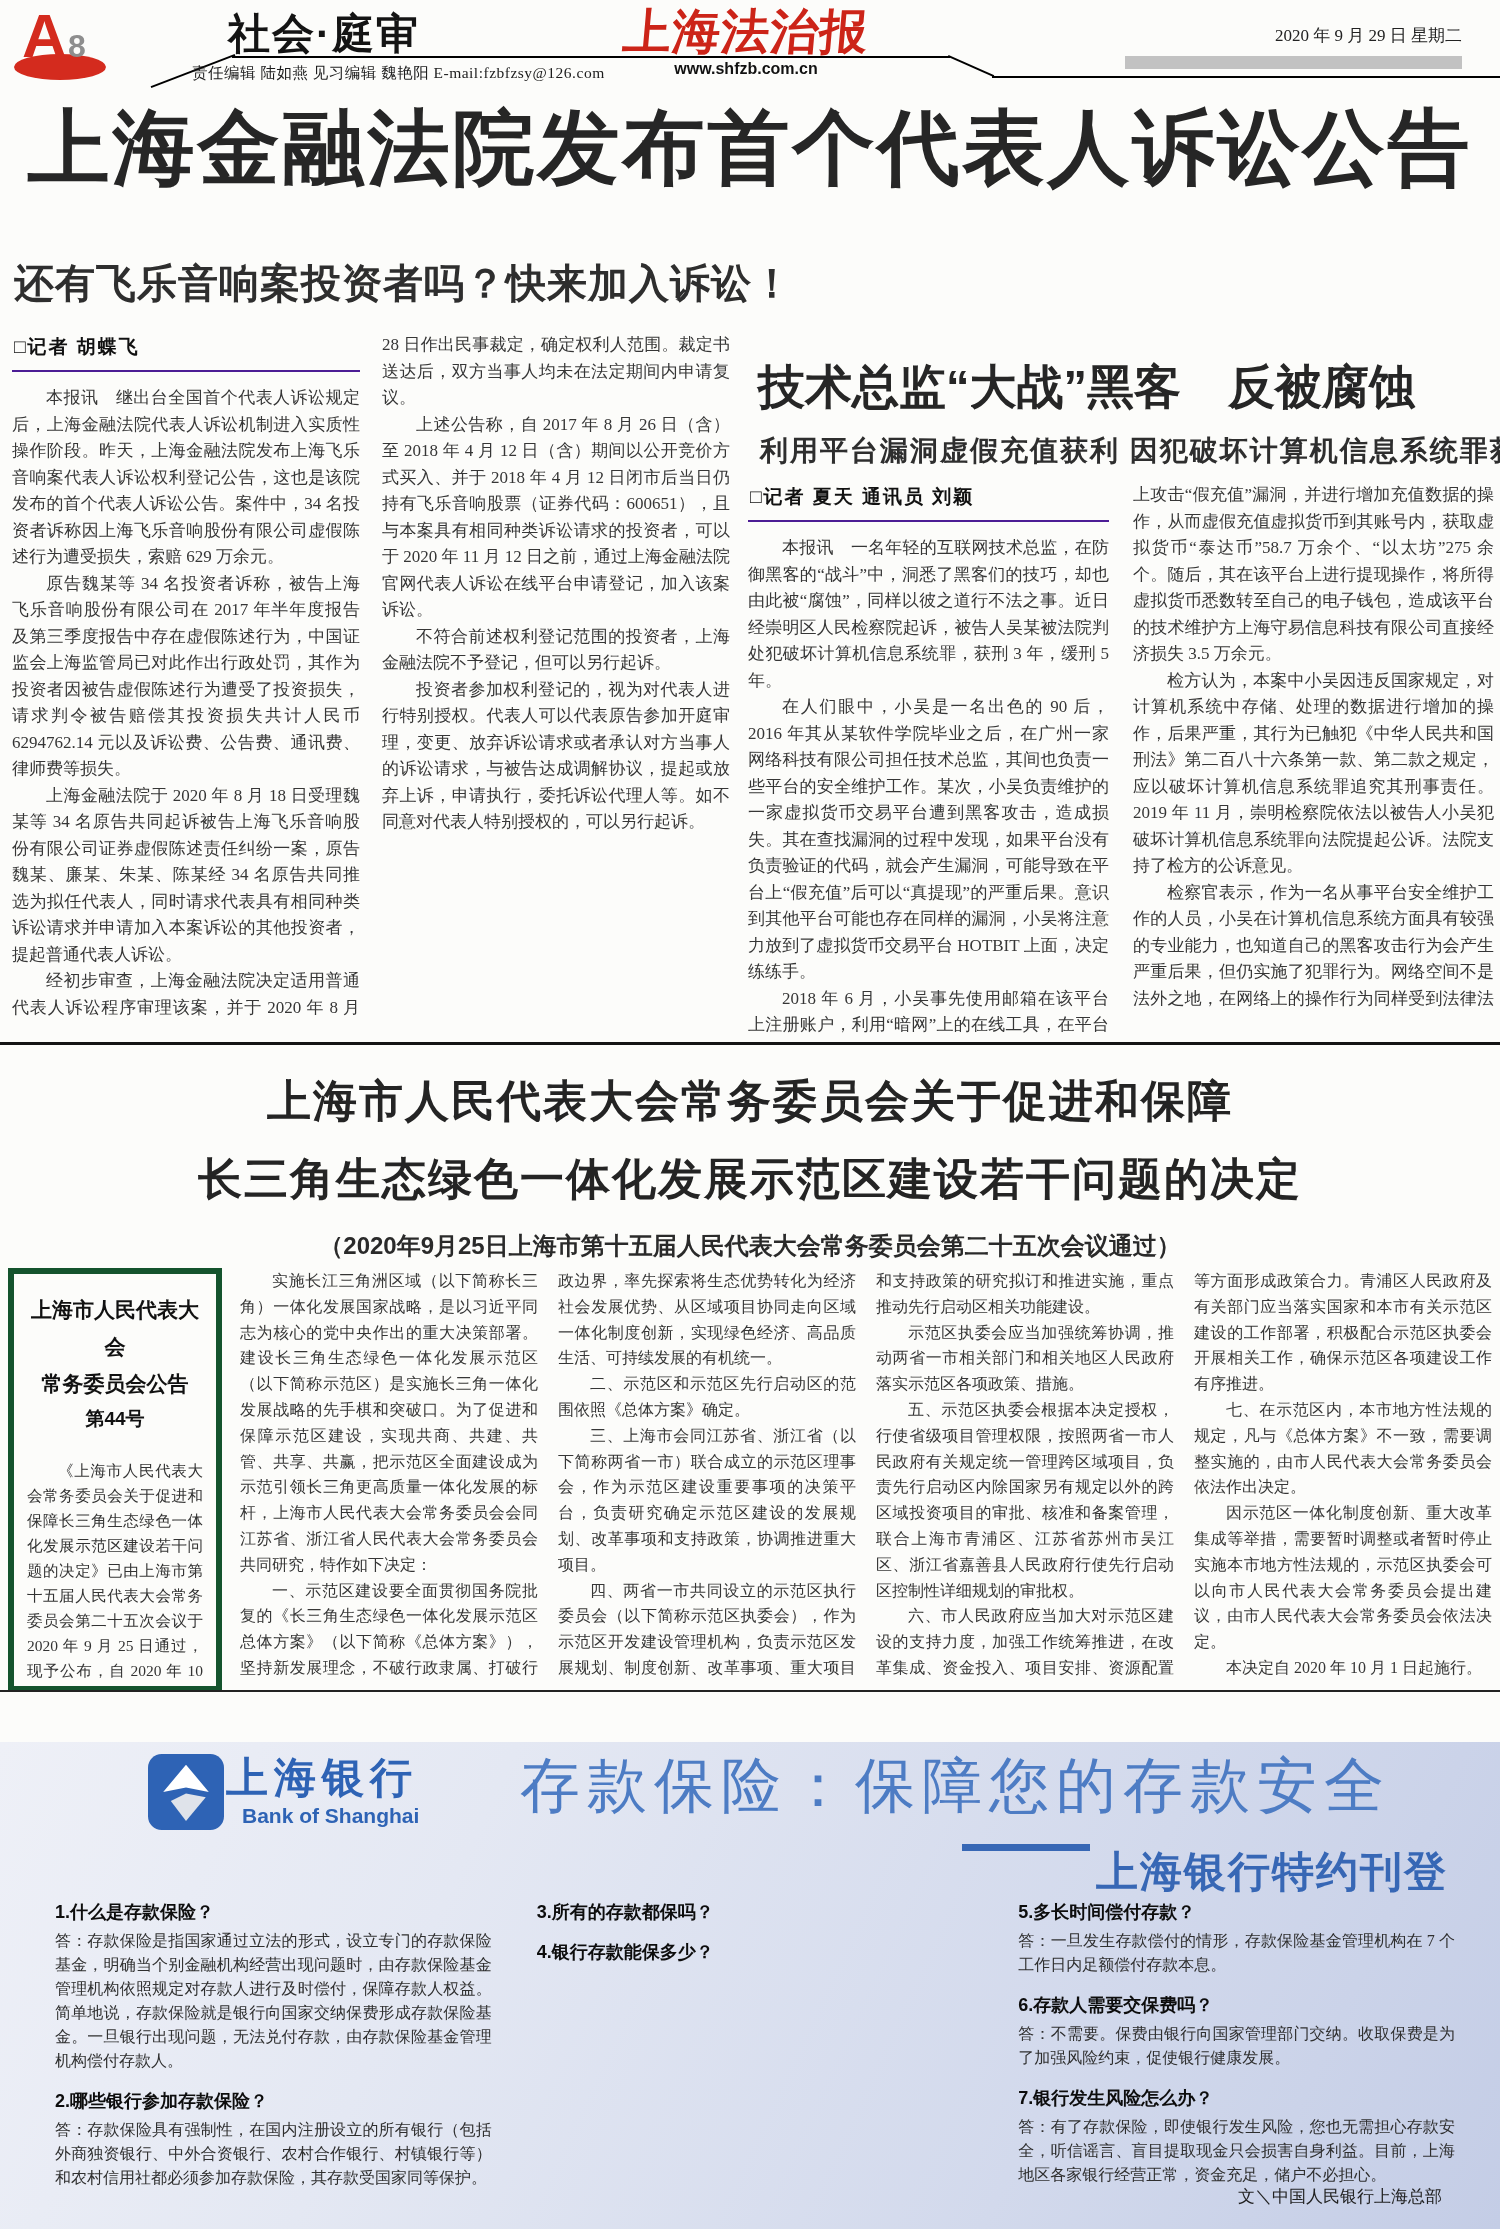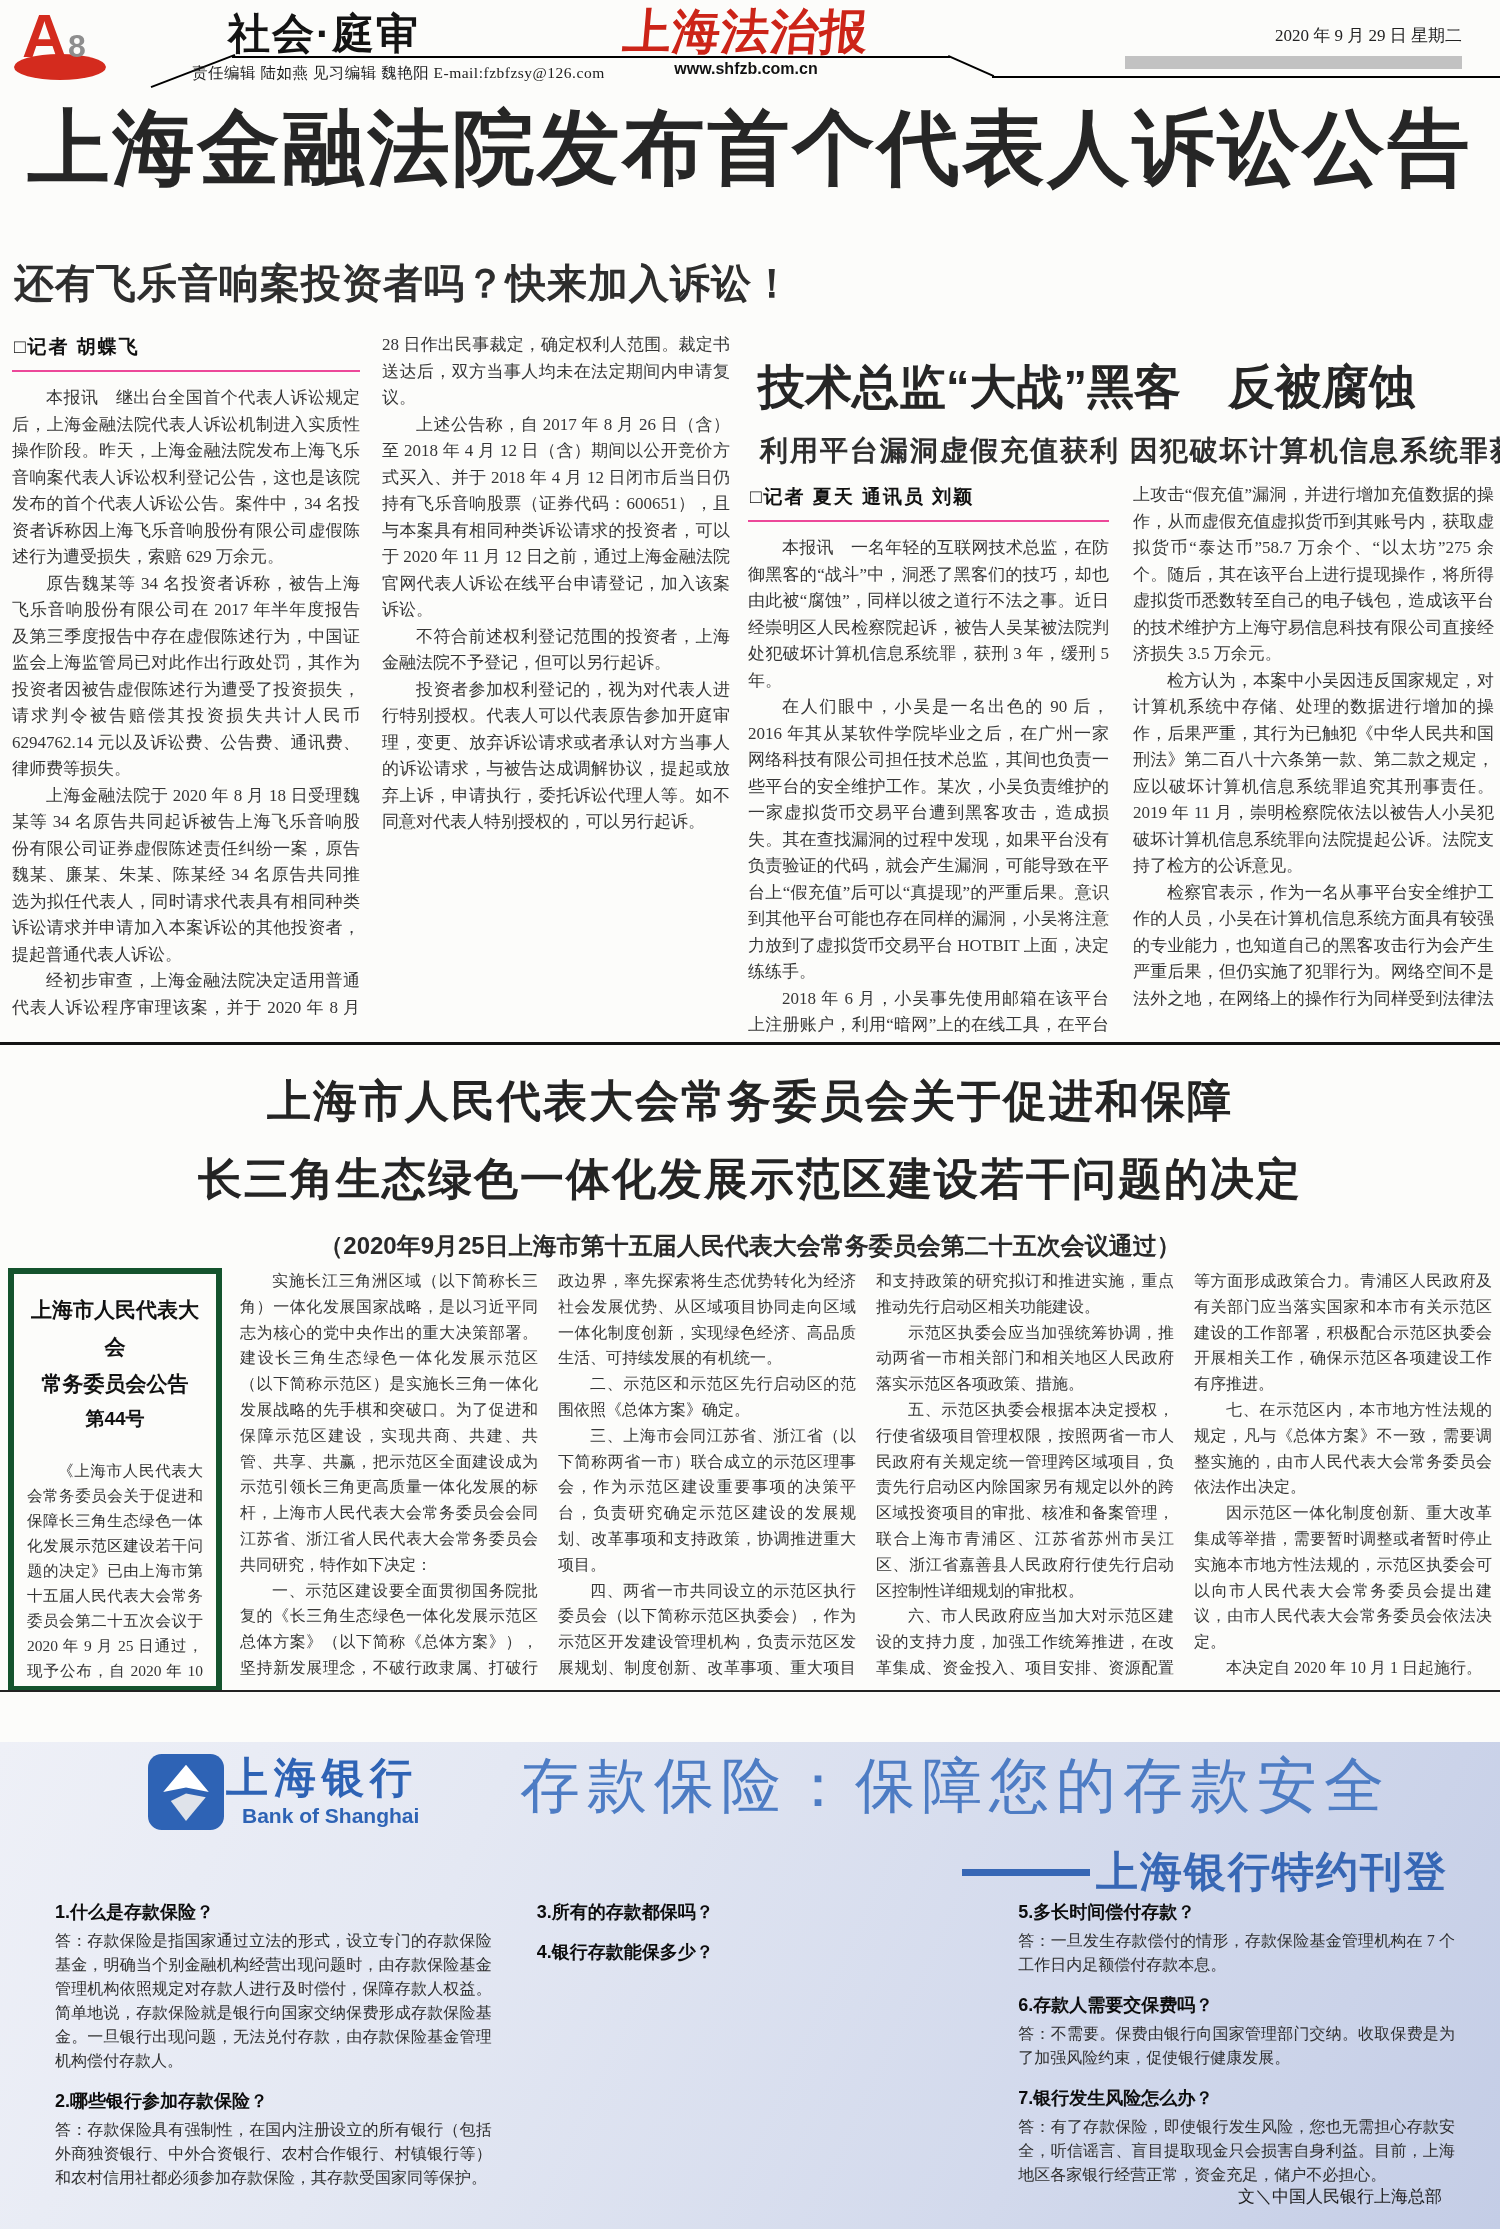--- a/index.html
+++ b/index.html
@@ -38,21 +38,21 @@
 
   
   .lead-headline { left:8px; top:94px; width:1484px; text-align:center;
     font-family:"Liberation Sans",sans-serif; font-size:82px; font-weight:900;
     color:#262626; letter-spacing:3px; white-space:nowrap; }
   .lead-subhead { left:14px; top:256px; font-family:"Liberation Sans",sans-serif;
     font-size:40px; font-weight:700; color:#2e2e2e; letter-spacing:1px; }
 
   .byline { font-family:"Liberation Sans",sans-serif; font-size:19px; font-weight:700;
     color:#111; letter-spacing:2px; padding:2px 0 10px 2px;
-    border-bottom:2px solid #ec4899; margin-bottom:13px; }
+    border-bottom:2px solid #4c1d95; margin-bottom:13px; }
 
   #art1 { left:12px; top:332px; width:718px; height:712px; overflow:hidden; }
   #art1 .cols { column-count:2; column-gap:22px; column-fill:auto; height:100%; }
   #art1 p { font-size:17px; line-height:26.5px; text-align:justify; text-indent:2em; color:#363636; }
 
   .a2-headline { left:758px; top:356px; width:736px; font-family:"Liberation Sans",sans-serif;
     font-size:47px; font-weight:900; color:#262626; white-space:nowrap; }
   .a2-subhead { left:760px; top:432px; width:734px; font-family:"Liberation Sans",sans-serif;
     font-size:28px; font-weight:700; color:#2e2e2e; letter-spacing:2px; white-space:nowrap; }
   #art2 { left:748px; top:482px; width:746px; height:560px; overflow:hidden; }
@@ -86,21 +86,21 @@
   .ad { left:0; top:1742px; width:1500px; height:487px;
     background:linear-gradient(115deg,#eef0f7 0%,#e4e8f3 30%,#d2d9ec 70%,#c4cde6 100%); }
   .ad-logo { position:absolute; left:148px; top:12px; width:76px; height:76px; }
   .ad-bank-cn { position:absolute; left:226px; top:8px; font-family:"Liberation Sans",sans-serif;
     font-size:42px; font-weight:700; color:#2e63b5; letter-spacing:6px; }
   .ad-bank-en { position:absolute; left:242px; top:62px; font-family:"Liberation Sans",sans-serif;
     font-size:21px; font-weight:700; color:#2e63b5; }
   .ad-headline { position:absolute; left:520px; top:4px; width:940px;
     font-family:"Liberation Sans",sans-serif; font-size:60px; font-weight:400;
     color:#4d7cc4; letter-spacing:7px; white-space:nowrap; }
-  .ad-tagline { position:absolute; right:52px; top:102px; display:flex; align-items:center; gap:6px; }
+  .ad-tagline { position:absolute; right:52px; top:102px; display:flex; align-items:flex-start; gap:6px; }
   .tagline-dash { width:128px; height:7px; background:#3767b5; }
   .tagline-text { font-family:"Liberation Sans",sans-serif; font-size:42px; font-weight:700;
     color:#3767b5; letter-spacing:2px; }
   .qa-row { position:absolute; left:55px; top:158px; width:1400px; display:flex; gap:45px; }
   .qa-col { width:443px; }
   .qa-item { margin-bottom:16px; }
   .q-title { font-family:"Liberation Sans",sans-serif; font-size:18px; font-weight:700;
     color:#0d0d0d; margin-bottom:5px; }
   .q-answer { font-size:16px; line-height:24px; text-align:justify; color:#2f2f2f; }
   .ad-credit { position:absolute; right:58px; top:443px; font-family:"Liberation Sans",sans-serif;

